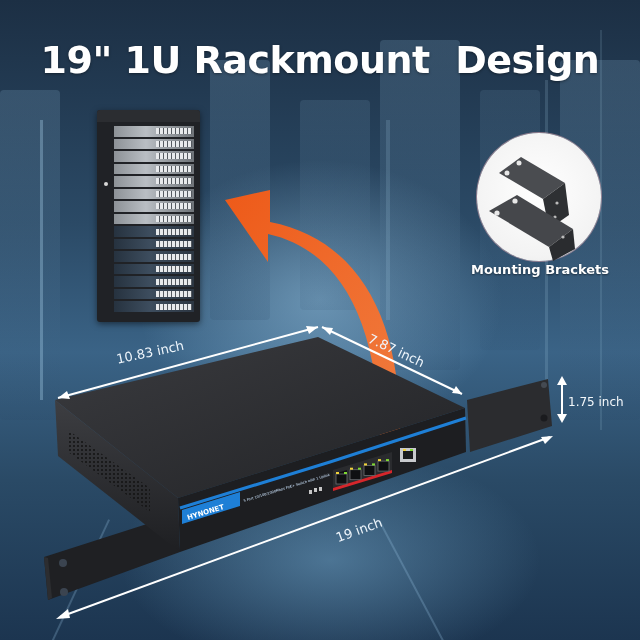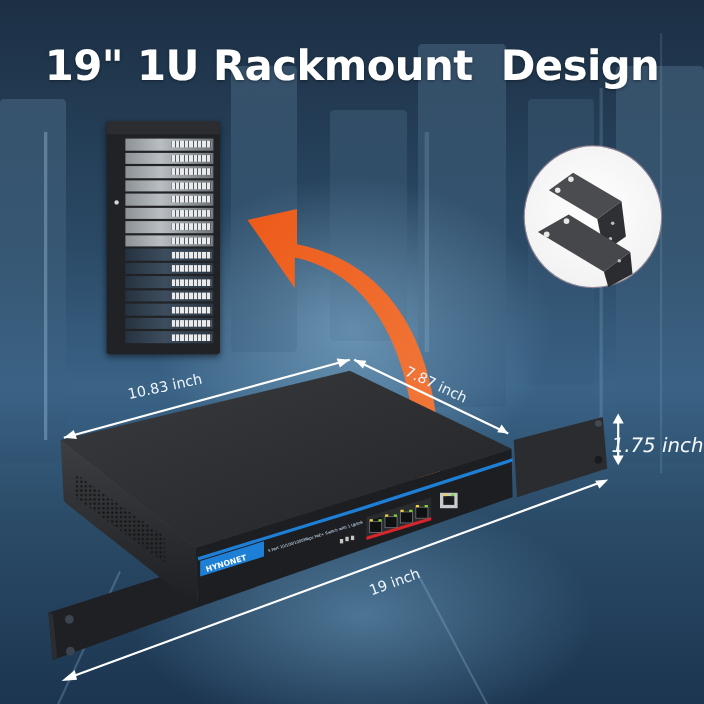--- a/index.html
+++ b/index.html
@@ -29,21 +29,21 @@
   .rack-unit .ports{width:36px;height:6px;background:repeating-linear-gradient(90deg,#e8eaec 0 3px,#555a60 3px 4px);}
 
   
   .bracket-circle{position:absolute;left:477px;top:133px;width:124px;height:128px;border-radius:50%;
     background:radial-gradient(circle at 50% 45%,#ffffff 0%,#f3f3f3 70%,#e6e6e6 100%);
     box-shadow:0 0 0 1px rgba(210,160,170,0.6);}
   .bracket-label{position:absolute;left:470px;top:262px;width:140px;text-align:center;color:#fff;
     font-weight:bold;font-size:13px;font-family:"DejaVu Sans",sans-serif;text-shadow:0 1px 2px rgba(0,0,0,0.5);}
 
   .dim-label{position:absolute;color:#eef5fb;font-size:13px;font-family:"DejaVu Sans",sans-serif;white-space:nowrap;transform-origin:0 0;}
-  .dim-h{position:absolute;color:#f4f8fb;font-size:18px;font-family:"DejaVu Sans",sans-serif;left:556px;top:395px;font-style:italic;}
+  .dim-h{position:absolute;color:#f4f8fb;font-size:12px;font-family:"DejaVu Sans",sans-serif;left:568px;top:395px;}
 
   .svg-layer{position:absolute;left:0;top:0;width:640px;height:640px;}
 </style>
 </head>
 <body>
 
 <div class="stage">
 
   <div>
     <div class="bg-col" style="left:0;top:90px;width:60px;height:330px;"></div>
@@ -124,20 +124,21 @@
       <circle cx="80" cy="70" r="1.6" fill="#bbb"></circle>
       <circle cx="78" cy="84" r="1.6" fill="#bbb"></circle>
 
       <polygon points="12,78 40,62 96,96 72,114" fill="#45474b"></polygon>
       <polygon points="72,114 96,96 98,116 76,128" fill="#2a2c2f"></polygon>
       <circle cx="20" cy="80" r="2.6" fill="#e8e8e8"></circle>
       <circle cx="38" cy="68" r="2.6" fill="#e8e8e8"></circle>
       <circle cx="86" cy="104" r="1.6" fill="#bbb"></circle>
     </svg>
   </div>
+  <div class="bracket-label">Mounting Brackets</div>
 
   <svg class="svg-layer" viewBox="0 0 640 640">
     <defs>
       <linearGradient id="topG" x1="0" y1="0" x2="1" y2="1">
         <stop offset="0" stop-color="#3a3b3f"></stop>
         <stop offset="1" stop-color="#222326"></stop>
       </linearGradient>
       <linearGradient id="sideG" x1="0" y1="0" x2="0" y2="1">
         <stop offset="0" stop-color="#3d3e42"></stop>
         <stop offset="1" stop-color="#1e1f22"></stop>

